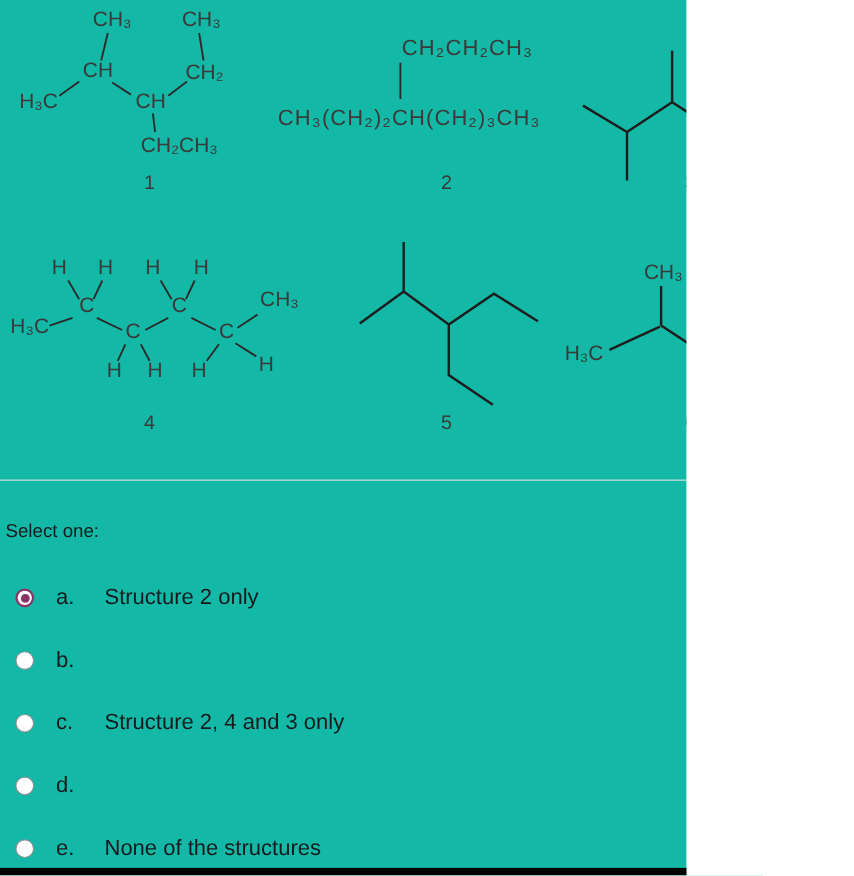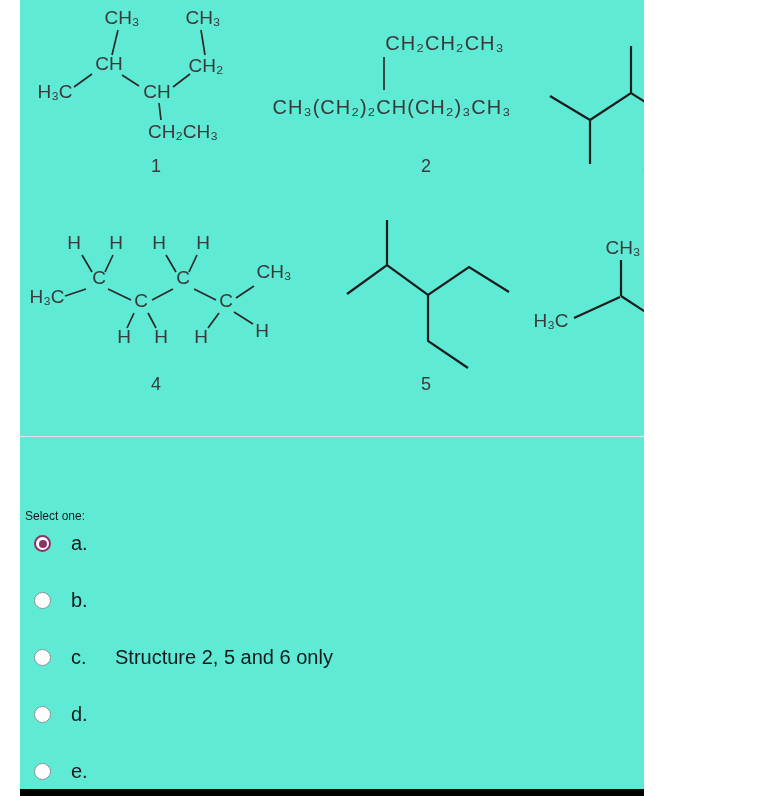--- a/index.html
+++ b/index.html
@@ -1,32 +1,31 @@
 <!DOCTYPE html>
 <html style="--accent: #8a3366;"><head>
 <meta charset="utf-8">
 <style>
   * { box-sizing: border-box; }
   html, body { margin: 0; padding: 0; background: #ffffff; }
   :root { --accent: #8a3366; }
   .page {
     position: relative; width: 624px; height: 796px; overflow: hidden;
-    background: #5eead4; font-family: "Liberation Sans", "DejaVu Sans", sans-serif;
+    background: #14b8a6; font-family: "Liberation Sans", "DejaVu Sans", sans-serif;
     color: #17191c;
-    margin-left: 20px;
   }
   .figure { position: absolute; top: 0; left: 0; }
   .figure text { text-anchor: middle; }
   .atom { font-family: "Liberation Sans", "DejaVu Sans", sans-serif; font-size: 19px; fill: #3a3a3a; }
   .atom-lg { font-size: 20px; letter-spacing: 1px; }
   .num { font-family: "Liberation Sans", "DejaVu Sans", sans-serif; font-size: 18px; fill: #3a3a3a; }
   .bond { stroke: #2a2a2a; stroke-width: 1.7; fill: none; }
   .bond-skeletal { stroke: #1d1d1d; stroke-width: 2.2; fill: none; }
   .divider { position: absolute; top: 436px; left: 0; width: 776px; height: 1px; background: #e3e3e5; }
-  .prompt { position: absolute; top: 509px; left: 5px; font-size: 12px; color: #17191c; }
+  .prompt { position: absolute; top: 473px; left: 5px; font-size: 17px; color: #17191c; }
   .options { position: absolute; top: 515px; left: 0; width: 776px; }
   .option { display: flex; align-items: center; height: 57px; padding-left: 14px; cursor: pointer; }
   .radio {
     width: 17px; height: 17px; flex: 0 0 17px; position: relative;
     border: 1.5px solid #8d9095; border-radius: 50%; background: #fff;
   }
   .option.selected .radio { border: 2px solid var(--accent); }
   .dot { display: none; }
   .option.selected .dot {
     display: block; position: absolute;
@@ -105,39 +104,41 @@
 
   <div class="prompt">Select one:</div>
 
   <div class="options">
 
     <label class="option selected">
       <span class="radio">
           <span class="dot"></span>
         </span>
       <span class="letter">a.</span>
+      <span class="opt-text">Structure 2 only</span>
     </label>
 
     <label class="option">
       <span class="radio"></span>
       <span class="letter">b.</span>
     </label>
 
     <label class="option">
       <span class="radio"></span>
       <span class="letter">c.</span>
-      <span class="opt-text">Structure 2, 5 and 6 only</span>
+      <span class="opt-text">Structure 2, 4 and 3 only</span>
     </label>
 
     <label class="option">
       <span class="radio"></span>
       <span class="letter">d.</span>
     </label>
 
     <label class="option">
       <span class="radio"></span>
       <span class="letter">e.</span>
+      <span class="opt-text">None of the structures</span>
     </label>
 
   </div>
 
   <div class="bottom-bar"></div>
 </div>
 
 </body></html>

